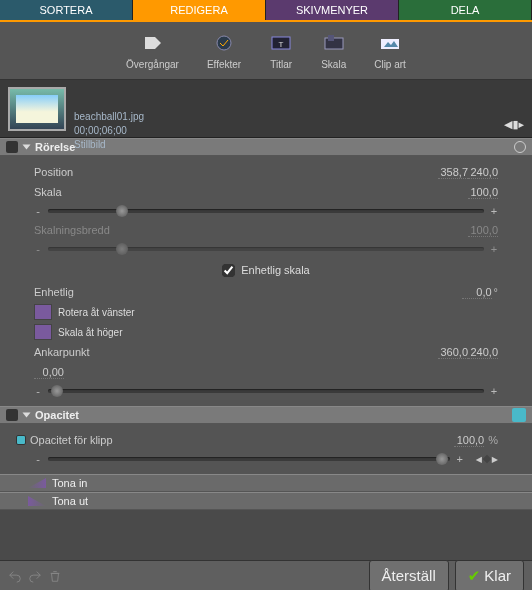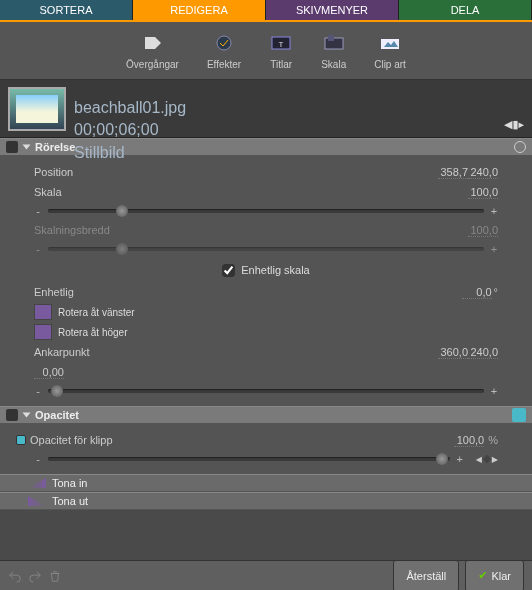--- a/index.html
+++ b/index.html
@@ -34,21 +34,21 @@
   border-bottom: 1px solid #222; position: relative;
 }
 .thumb {
   width: 58px; height: 44px; background: linear-gradient(#7ba, #345);
   border: 2px solid #aaa; position: relative;
 }
 .thumb::after {
   content: ""; position: absolute; inset: 6px;
   background: linear-gradient(#87cefa,#f5f5dc 60%);
 }
-.clip-meta { font-size: 16px; color: #ccc; line-height: 1.4; margin-top: 44px; }
+.clip-meta { font-size: 10px; color: #ccc; line-height: 1.4; margin-top: 44px; }
 .clip-meta div { color: #a7b8c9; }
 .clip-right { position: absolute; right: 8px; bottom: 6px; color: #ddd; font-size: 11px; }
 
 .section-hdr {
   height: 18px; background: #7a7a7a; display: flex; align-items: center;
   padding: 0 6px; gap: 6px; font-weight: bold; font-size: 11px; color: #eee;
   border-top: 1px solid #888; border-bottom: 1px solid #555;
 }
 .section-hdr .tri { width: 0; height: 0; border-left: 5px solid #ddd; border-top: 4px solid transparent; border-bottom: 4px solid transparent; }
 .section-hdr .tri.down { transform: rotate(90deg); }
@@ -90,21 +90,21 @@
 
 .footer {
   position: absolute; bottom: 0; left: 0; right: 0; height: 30px;
   background: #5f5f5f; border-top: 1px solid #333; display: flex; align-items: center;
   padding: 0 8px; gap: 6px;
 }
 .footer .ficon { width: 14px; height: 14px; color: #888; }
 .footer .spacer { flex: 1; }
 .btn {
   height: 32px; padding: 0 12px; background: #707070; color: #eee;
-  border: 1px solid #333; border-radius: 3px; font-size: 11px; cursor: pointer;
+  border: 1px solid #333; border-radius: 3px; font-size: 15px; cursor: pointer;
   display: flex; align-items: center; gap: 4px;
 }
 .btn .chk { color: #6c0; }
 .opacity-kf { width: 10px; height: 10px; border-radius: 2px; background: #49b9c9; border: 1px solid #333; margin-right: 4px; }
 .hdr-kf { width: 14px; height: 14px; background: #49b9c9; border-radius: 2px; }
 .nav-kf { display:flex; align-items:center; gap:2px; color:#ccc; }
 .nav-kf span { font-size:8px; }
 .nav-kf .dia { width:6px; height:6px; background:#444; transform:rotate(45deg); }
 </style>
 </head>
@@ -218,21 +218,21 @@
     <span class="label">Enhetlig</span>
     <span class="val">0,0</span>
     <span class="deg">°</span>
   </div>
   <div class="rotate-row">
     <div class="rot-icon"></div>
     <span>Rotera åt vänster</span>
   </div>
   <div class="rotate-row">
     <div class="rot-icon"></div>
-    <span>Rotera åt höger</span>
+    <span>Skala åt höger</span>
   </div>
   <div class="prop-row">
     <span class="label">Ankarpunkt</span>
     <span class="val">360,0</span>
     <span class="val">240,0</span>
   </div>
   <div class="prop-row">
     <span class="val">0,00</span>
   </div>
   <div class="slider-row">

